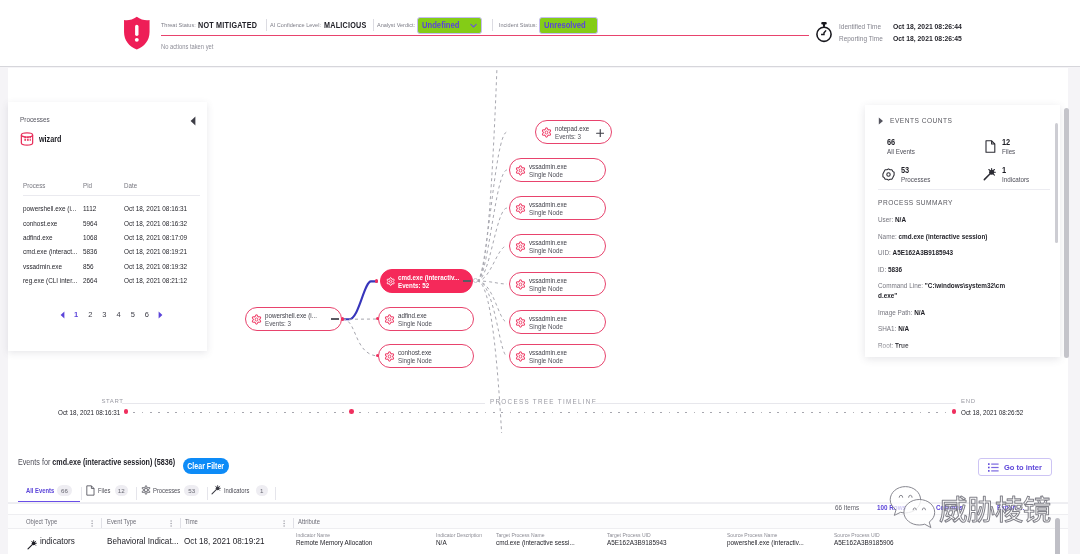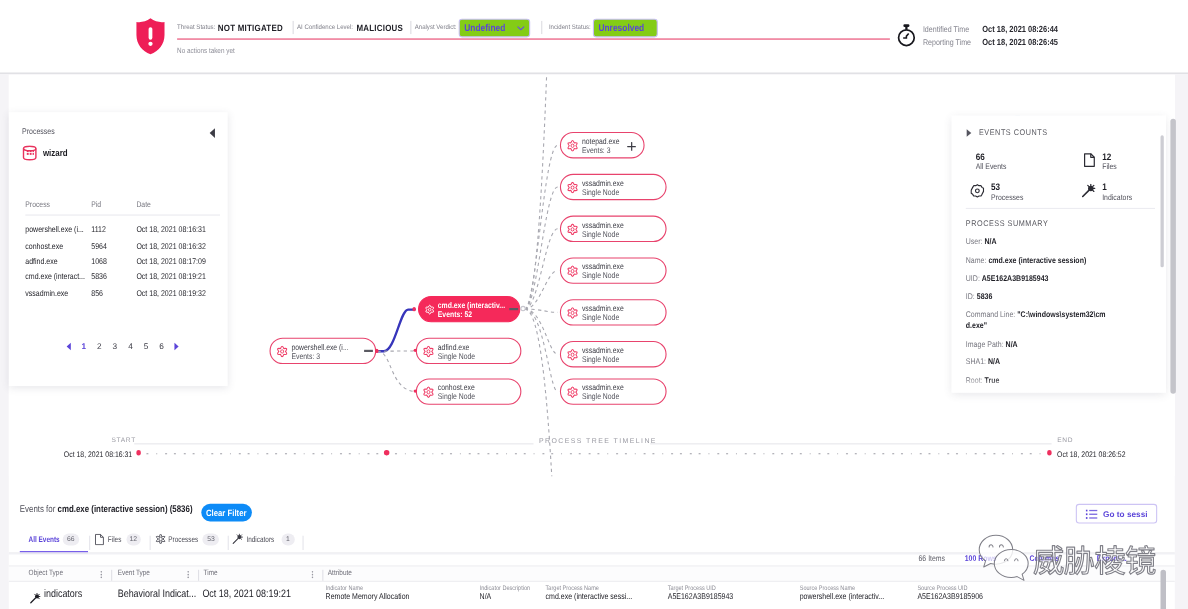--- a/index.html
+++ b/index.html
@@ -277,21 +277,21 @@
 <div class="node" style="left:370px;top:276px;width:96px">
 <svg width="11" height="11" viewBox="0 0 16 16">
             <path d="M 5.80 4.19 Q 8.00 -1.94 10.20 4.19 Q 16.60 3.03 12.40 8.00 Q 16.60 12.97 10.20 11.81 Q 8.00 17.94 5.80 11.81 Q -0.60 12.97 3.60 8.00 Q -0.60 3.03 5.80 4.19 Z" fill="none" stroke="#ef3d67" stroke-width="1.5" stroke-linejoin="round"></path>
             <path d="M 8.00 5.75 L 9.95 6.88 L 9.95 9.12 L 8.00 10.25 L 6.05 9.12 L 6.05 6.88 Z" fill="none" stroke="#ef3d67" stroke-width="1.25" stroke-linejoin="round"></path>
           </svg>
 <span class="txt">
             <span class="t1">conhost.exe</span>
             <span class="t2">Single Node</span>
           </span>
 </div>
-<div class="node" style="left:501px;top:52px;width:77px">
+<div class="node" style="left:527px;top:52px;width:77px">
 <svg width="11" height="11" viewBox="0 0 16 16">
             <path d="M 5.80 4.19 Q 8.00 -1.94 10.20 4.19 Q 16.60 3.03 12.40 8.00 Q 16.60 12.97 10.20 11.81 Q 8.00 17.94 5.80 11.81 Q -0.60 12.97 3.60 8.00 Q -0.60 3.03 5.80 4.19 Z" fill="none" stroke="#ef3d67" stroke-width="1.5" stroke-linejoin="round"></path>
             <path d="M 8.00 5.75 L 9.95 6.88 L 9.95 9.12 L 8.00 10.25 L 6.05 9.12 L 6.05 6.88 Z" fill="none" stroke="#ef3d67" stroke-width="1.25" stroke-linejoin="round"></path>
           </svg>
 <span class="txt">
             <span class="t1">notepad.exe</span>
             <span class="t2">Events: 3</span>
           </span>
 <svg class="plus" width="8.5" height="8.5" viewBox="0 0 11 11">
             <path d="M5.5 0.8 V10.2 M0.8 5.5 H10.2" stroke="#3c3c45" stroke-width="1.45" stroke-linecap="round"></path>
@@ -407,20 +407,25 @@
 </div>
 <div class="pp-row">
 <span class="c1">cmd.exe (interact...</span>
 <span class="c2">5836</span>
 <span class="c3">Oct 18, 2021 08:19:21</span>
 </div>
 <div class="pp-row">
 <span class="c1">vssadmin.exe</span>
 <span class="c2">856</span>
 <span class="c3">Oct 18, 2021 08:19:32</span>
+</div>
+<div class="pp-row">
+<span class="c1">reg.exe (CLI inter...</span>
+<span class="c2">2664</span>
+<span class="c3">Oct 18, 2021 08:21:12</span>
 </div>
 </div>
 <div class="pp-pager">
 <svg class="arw" width="7" height="8" viewBox="0 0 7 8" style="margin-right:3px">
             <path d="M5.4 0.6 L1.6 4 L5.4 7.4 Z" fill="#5b44d9"></path>
           </svg>
 <span class="cur">1</span>
 <span class="">2</span>
 <span class="">3</span>
 <span class="">4</span>
@@ -722,21 +727,21 @@
 </div>
 <div class="gotoroot">
 <svg width="11" height="9" viewBox="0 0 11 9">
         <rect x="0" y="0.3" width="1.6" height="1.6" fill="#5b44d9"></rect>
         <rect x="0" y="3.7" width="1.6" height="1.6" fill="#5b44d9"></rect>
         <rect x="0" y="7.1" width="1.6" height="1.6" fill="#5b44d9"></rect>
         <rect x="3.2" y="0.5" width="7.4" height="1.2" fill="#7b68e0"></rect>
         <rect x="3.2" y="3.9" width="7.4" height="1.2" fill="#7b68e0"></rect>
         <rect x="3.2" y="7.3" width="7.4" height="1.2" fill="#7b68e0"></rect>
       </svg>
-<span class="lbl">Go to sessi</span>
+<span class="lbl">Go to inter</span>
 </div>
 <div class="outer-sb"></div>
 <div class="wm">
 <svg width="175" height="62" viewBox="0 0 175 62">
 <path d="M16.4 6.6 C8.0 6.6 1.2 12.5 1.2 19.7 C1.2 23.8 3.5 27.5 7.0 29.9 L5.3 35.4 L11.6 32.3 C13.1 32.7 14.7 32.9 16.4 32.9 C24.8 32.9 31.6 27.0 31.6 19.7 C31.6 12.5 24.8 6.6 16.4 6.6 Z" fill="rgba(255,255,255,0.78)" stroke="#74747d" stroke-width="0.95" stroke-linejoin="round"></path>
 <g fill="none" stroke="#74747d" stroke-width="0.95" stroke-linecap="round">
 <path d="M10.2 17.3 A1.75 2.0 0 0 1 13.7 17.3"></path>
 <path d="M19.6 17.3 A1.75 2.0 0 0 1 23.1 17.3"></path>
         </g>
 <path d="M30.3 19.5 C21.8 19.5 14.9 25.2 14.9 32.3 C14.9 39.3 21.8 45.0 30.3 45.0 C32.2 45.0 34.0 44.7 35.7 44.2 L41.9 47.6 L40.2 42.0 C43.7 39.6 45.7 36.2 45.7 32.3 C45.7 25.2 38.8 19.5 30.3 19.5 Z" fill="rgba(255,255,255,0.82)" stroke="#74747d" stroke-width="0.95" stroke-linejoin="round"></path>

